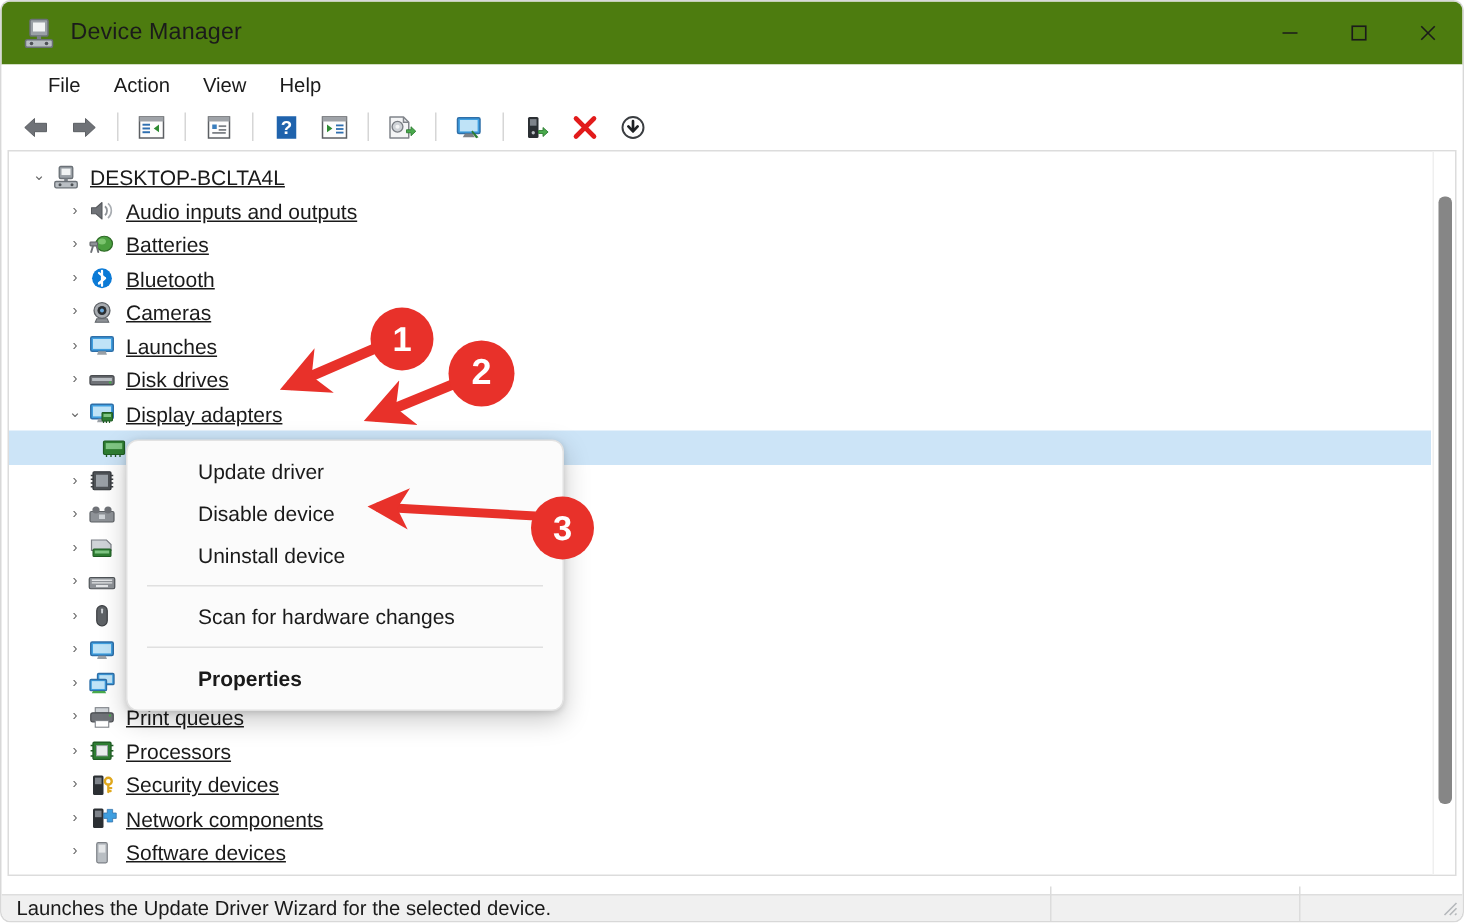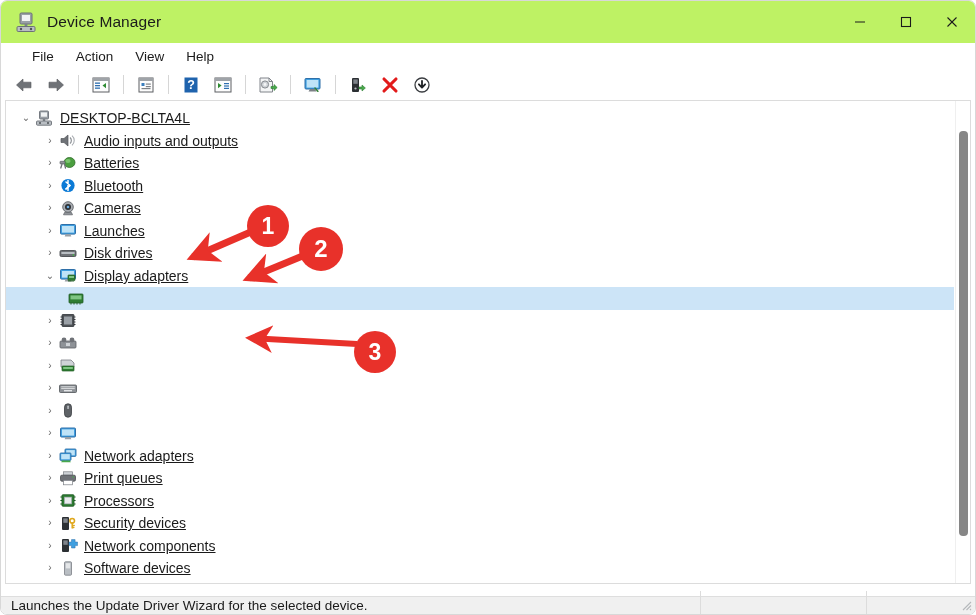--- a/index.html
+++ b/index.html
@@ -14,21 +14,21 @@
     width: 976px; height: 615px;
     background: #ffffff;
     border: 1px solid #d8d8d8;
     border-radius: 7px;
     overflow: hidden;
   }
 
   
   .titlebar {
     position: absolute; top: 0; left: 0; right: 0; height: 42px;
-    background: #bef264;
+    background: #4d7c0f;
     display: flex; align-items: center;
   }
   .title-icon {
     width: 22px; height: 22px; margin-left: 14px; margin-right: 10px;
     position: relative; flex: none;
   }
   .title-text {
     font-size: 15.5px; color: #1b1b1b; letter-spacing: .1px;
   }
   .win-controls {
@@ -562,20 +562,29 @@
         <div class="tlabel">Software devices</div>
       </div>
 
     </div>
 
     <div class="sbar">
       <div class="sthumb" style="top:30px; height:405px;"></div>
     </div>
   </div>
 
+  <div class="ctxmenu">
+    <div class="cmi">Update driver</div>
+    <div class="cmi">Disable device</div>
+    <div class="cmi">Uninstall device</div>
+    <div class="cmsep"></div>
+    <div class="cmi">Scan for hardware changes</div>
+    <div class="cmsep"></div>
+    <div class="cmi bold">Properties</div>
+  </div>
 
   <svg class="arrow" style="left:0;top:0;width:976px;height:615px;">
     <defs>
       <marker id="ah1" markerWidth="5" markerHeight="5" refX="3.6" refY="2.5" orient="auto">
         <path d="M0,0.2 L4.6,2.5 L0,4.8 L1.3,2.5 Z" fill="#e8312a"></path>
       </marker>
     </defs>
     <line x1="252" y1="230" x2="192" y2="256" stroke="#e8312a" stroke-width="7" marker-end="url(#ah1)"></line>
   </svg>
   <div class="badge" style="left:246px; top:204px; width:42px; height:42px; font-size:23px; background:#e8312a;">

